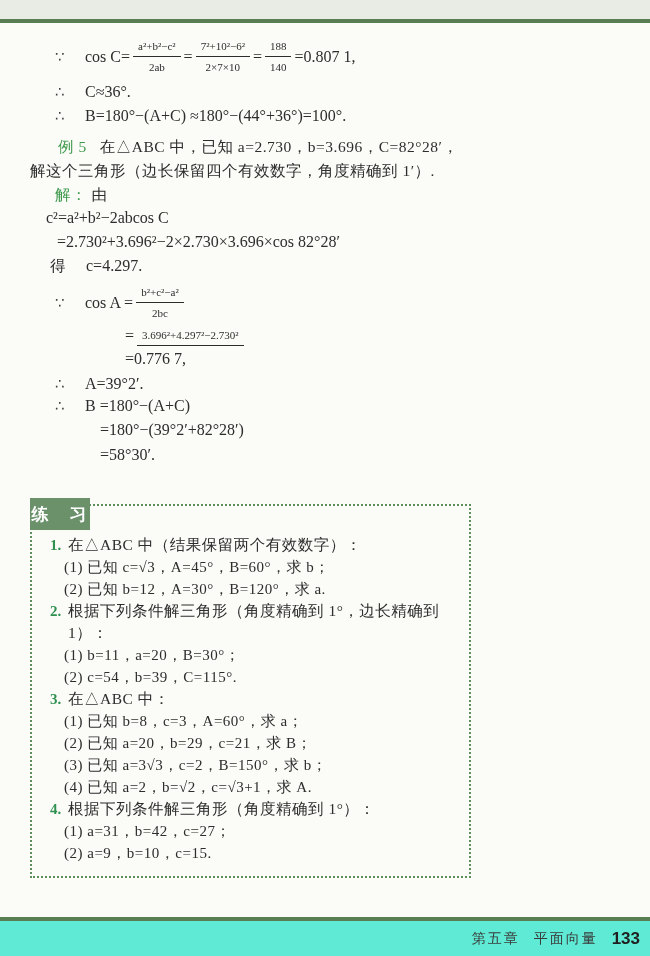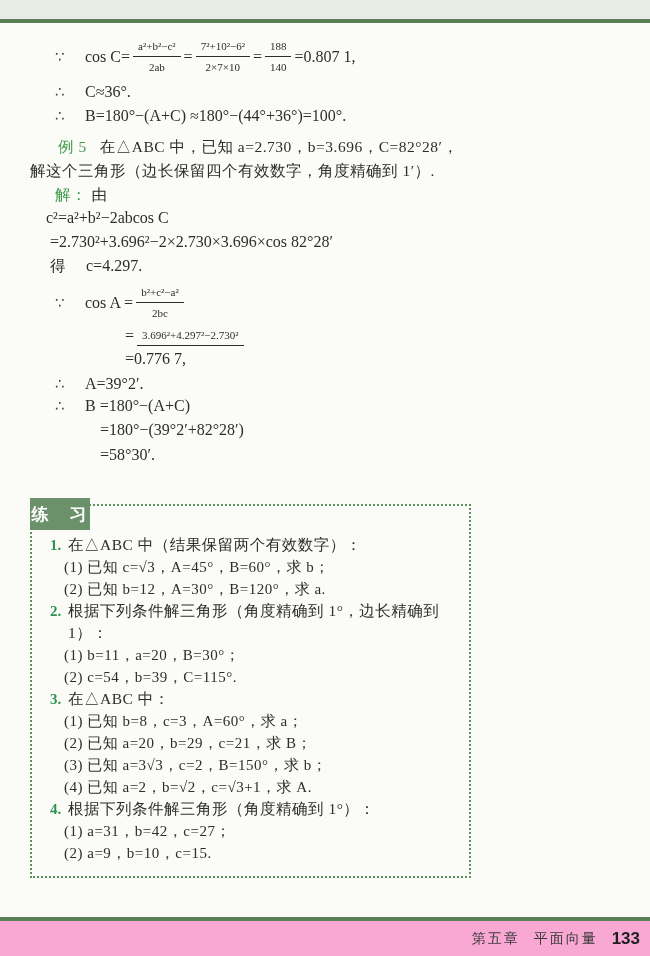--- a/index.html
+++ b/index.html
@@ -19,21 +19,21 @@
   .frac{display:inline-block;vertical-align:middle;text-align:center;margin:0 3px;font-size:11px;line-height:18px;}
   .frac .num{display:block;border-bottom:1.3px solid #2d2d2d;padding:0 5px 1px;}
   .frac .den{display:block;padding-top:1px;}
   .l1{margin-top:14px;}
   .l2{margin-top:5px;}
   .l3{margin-top:2px;}
   .intro1{margin-top:8px;margin-left:28px;line-height:24px;}
   .intro2{line-height:24px;}
   .solve-row{margin-left:25px;line-height:23px;}
   .st1{margin-left:16px;line-height:24px;}
-  .st2{margin-left:20px;line-height:24px;}
+  .st2{margin-left:27px;line-height:24px;}
   .st3{margin-left:20px;line-height:24px;}
   .st3 .lbl{margin-right:16px;}
   .st4{margin-top:5px;}
   .st5{margin-left:95px;margin-top:3px;display:flex;align-items:center;line-height:22px;}
   .st6{margin-left:95px;line-height:24px;}
   .st7{margin-top:2px;}
   .st9{margin-left:70px;line-height:25px;}
   .st10{margin-left:70px;line-height:25px;}
   
   .ex-box{
@@ -46,21 +46,21 @@
     background:#6b916b; color:#ffffff; font-size:17px; font-weight:bold;
     display:flex; align-items:center; justify-content:center; letter-spacing:2px;
   }
   .ex-row{line-height:22px;font-size:15px;}
   .ex-item{display:flex;margin-left:2px;}
   .ex-item .num{color:#2f9150;font-weight:bold;width:18px;flex:none;}
   .ex-sub{margin-left:16px;}
   
   .footer{position:absolute;left:0;right:0;bottom:0;}
   .footer-rule{height:4px;background:#597e53;}
-  .footer-band{height:35px;background:#f9a8d4;display:flex;align-items:center;justify-content:flex-end;padding-right:10px;}
+  .footer-band{height:35px;background:#5eead4;display:flex;align-items:center;justify-content:flex-end;padding-right:10px;}
   .footer-band .chap{font-size:14px;color:#3a3a3a;margin-right:14px;letter-spacing:2px;}
   .footer-band .sect{font-size:14px;color:#3a3a3a;margin-right:14px;letter-spacing:2px;}
   .footer-band .pnum{font-family:"Liberation Sans", sans-serif;font-size:17px;font-weight:bold;color:#1f1f1f;}
 </style>
 </head>
 <body>
 
 <div class="page">
   <div class="top-band"></div>
   <div class="top-rule"></div>

